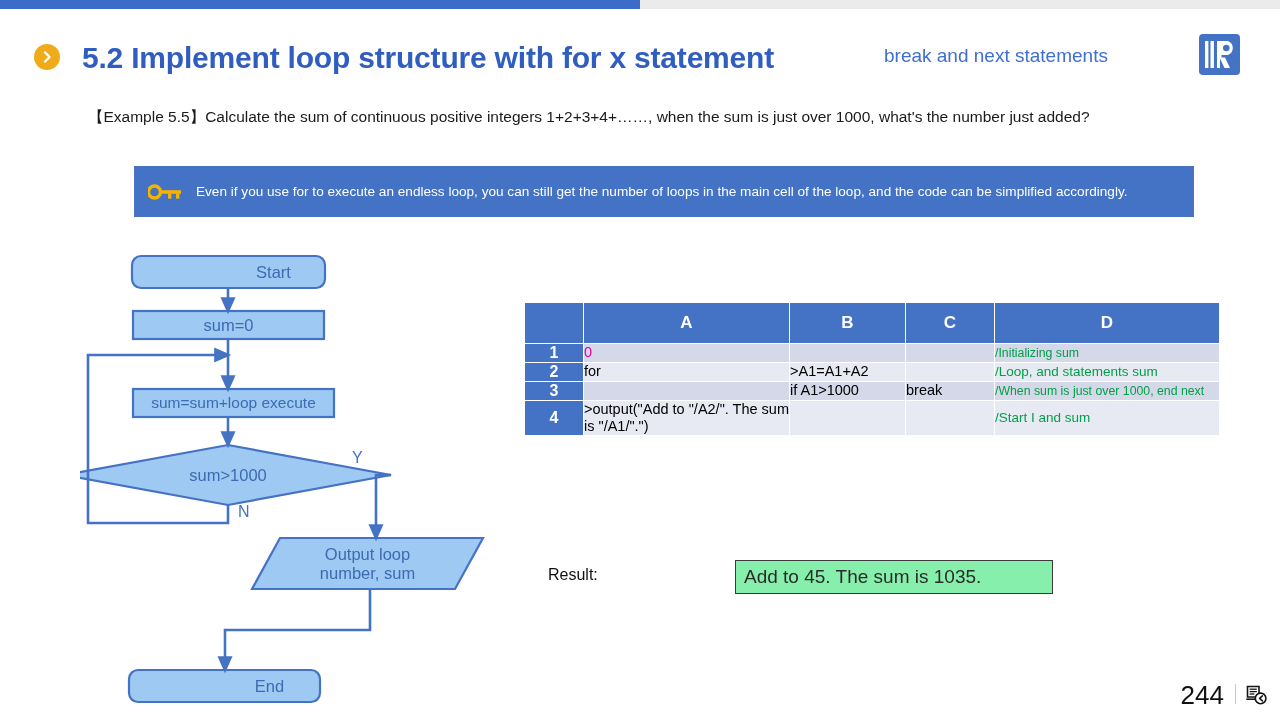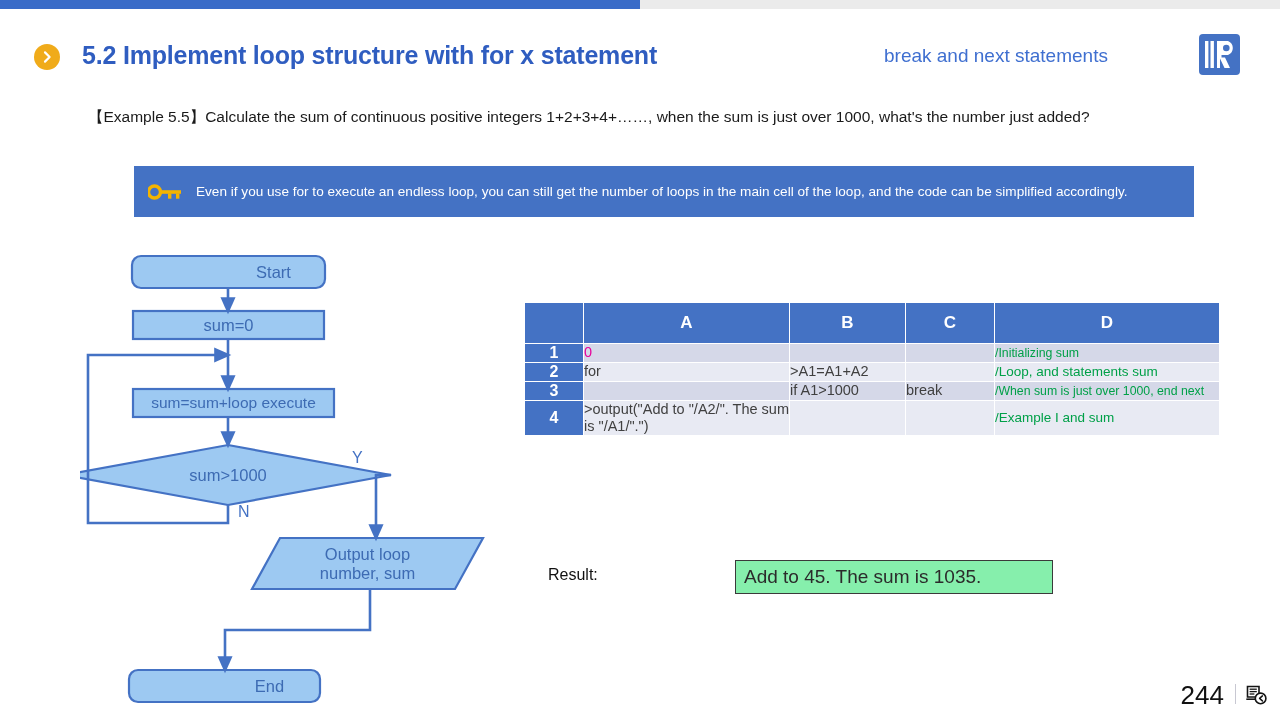--- a/index.html
+++ b/index.html
@@ -38,21 +38,21 @@
     background: #f0ab1a;
     display: flex;
     align-items: center;
     justify-content: center;
   }
   #header-bullet svg { display: block; }
 
   #page-title {
     position: absolute;
     left: 82px; top: 41px;
-    font-size: 25px;
+    font-size: 30px;
     font-weight: bold;
     color: #2f5dc0;
     letter-spacing: -0.2px;
     white-space: nowrap;
   }
 
   #header-subtitle {
     position: absolute;
     left: 884px; top: 45px;
     font-size: 19px;
@@ -145,21 +145,21 @@
   .rowhead {
     background: #4472c4;
     color: #ffffff;
     font-size: 16px;
     font-weight: bold;
     text-align: center;
     width: 58px;
   }
   .cell {
     font-size: 14.5px;
-    color: #404040;
+    color: #000000;
     padding: 4px 3px 4px 5px;
     line-height: 1.18;
   }
   .cell-a  { width: 205px; }
   .cell-b  { width: 115px; }
   .cell-c  { width: 88px;  }
   .cell-d  { width: 224px; font-size: 12.3px; color: #00a048; line-height: 1.2; }
   tr.odd  .cell { background: #d5d8e8; }
   tr.even .cell { background: #e8eaf3; }
   .magenta { color: #e6009b; }
@@ -320,21 +320,21 @@
       <td class="cell cell-a"></td>
       <td class="cell cell-b">if A1&gt;1000</td>
       <td class="cell cell-c">break</td>
       <td class="cell cell-d">/When sum is just over 1000, end next</td>
     </tr>
     <tr class="even">
       <td class="rowhead">4</td>
       <td class="cell cell-a">&gt;output("Add to "/A2/". The sum is "/A1/".")</td>
       <td class="cell cell-b"></td>
       <td class="cell cell-c"></td>
-      <td class="cell cell-d d-big">/Example I and sum</td>
+      <td class="cell cell-d d-big">/Start I and sum</td>
     </tr>
   </tbody>
 </table>
 
 <div id="result-label">Result:</div>
 <div id="result-box">
   <span id="result-text">Add to 45. The sum is 1035.</span>
 </div>
 
 <div id="page-number">244</div>

